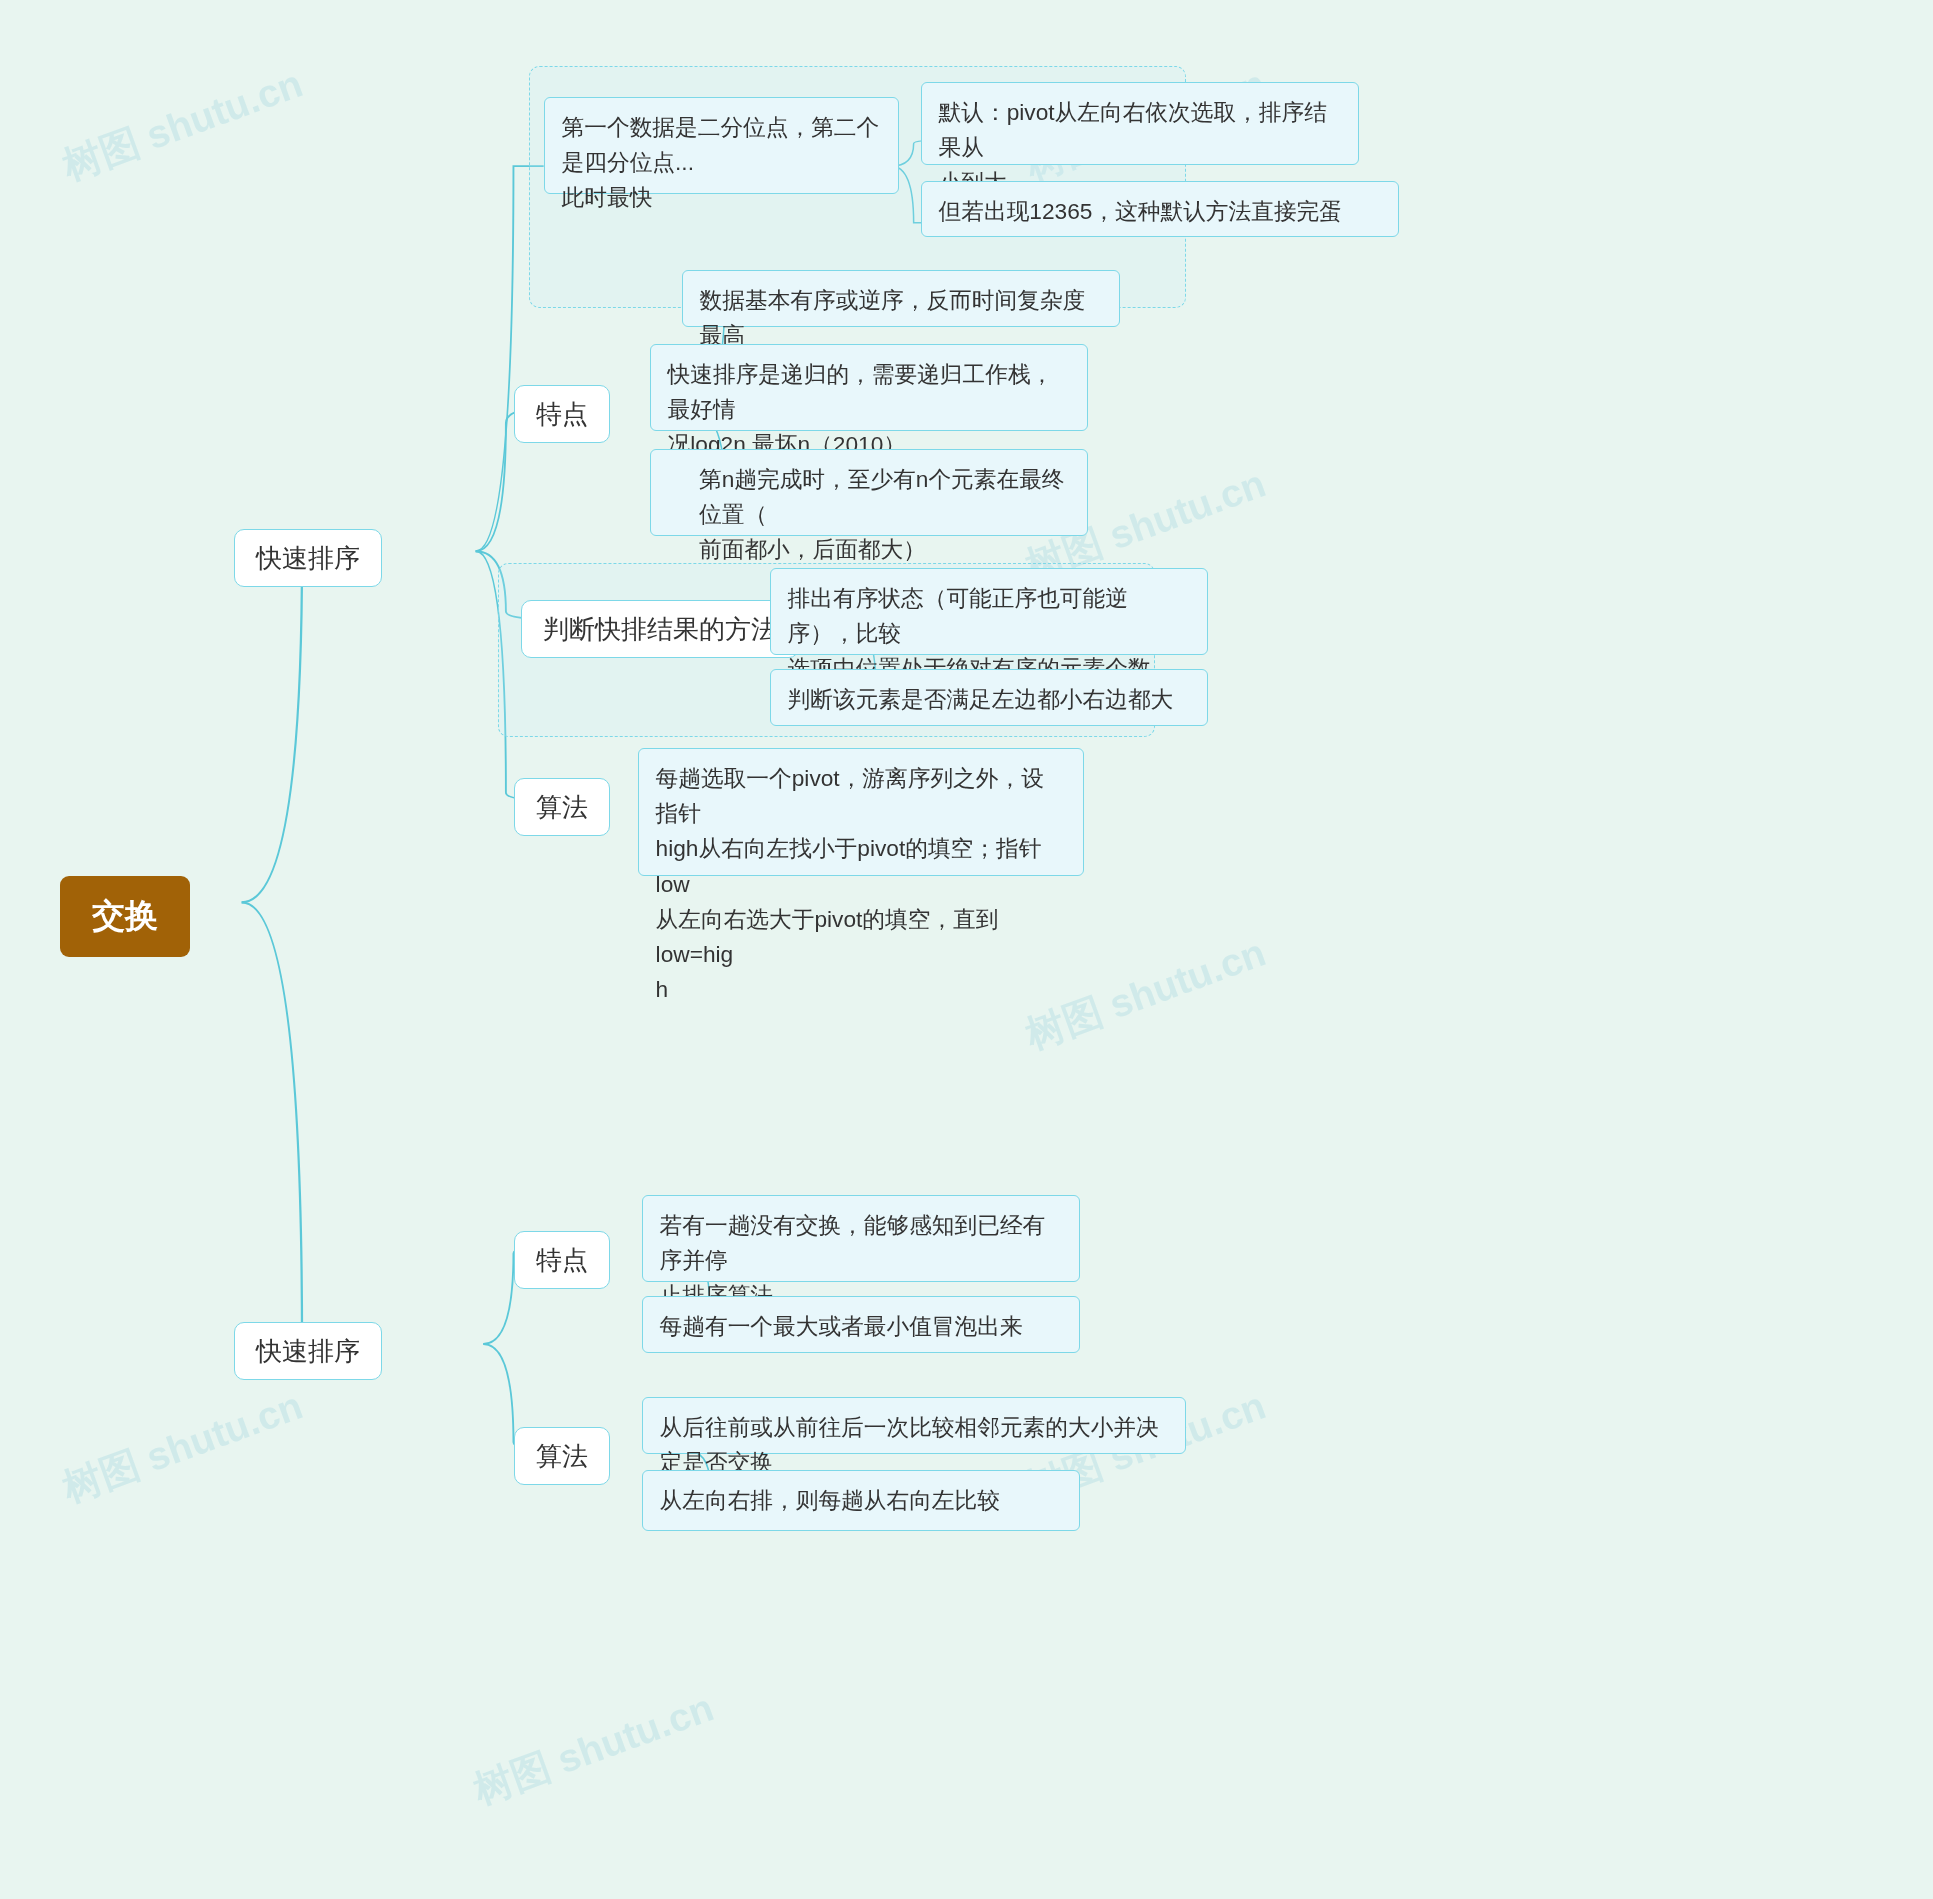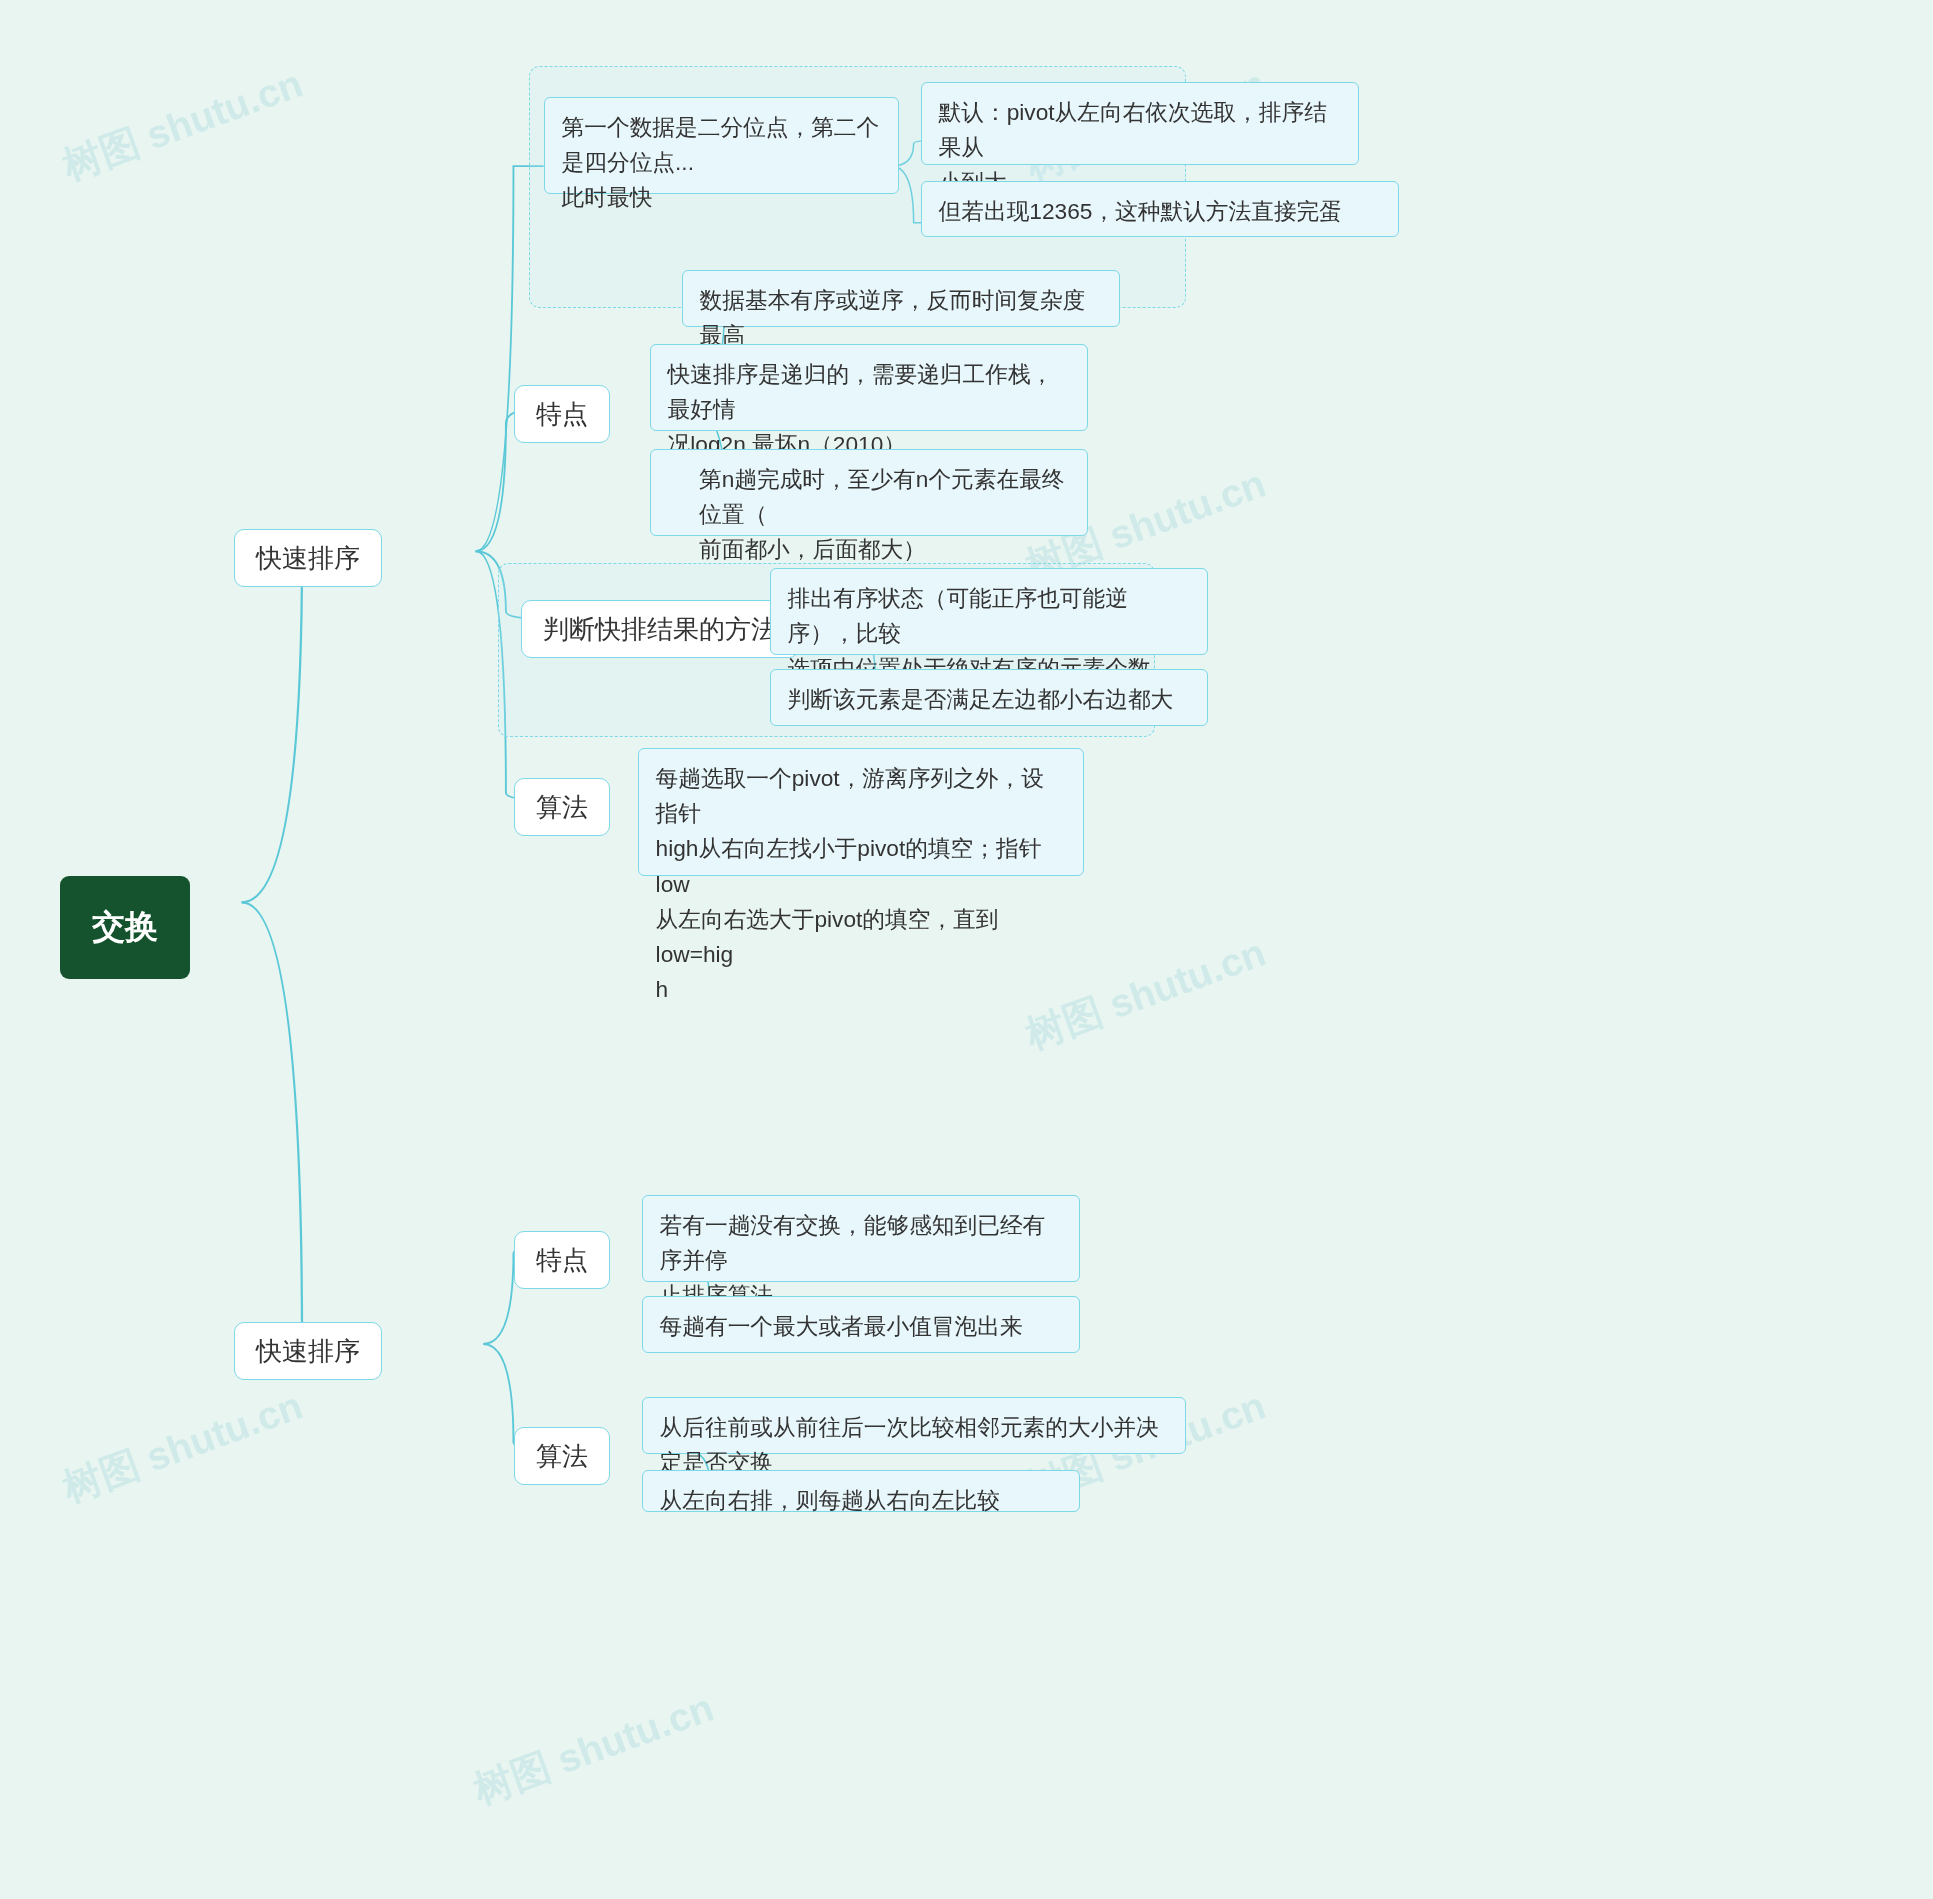--- a/index.html
+++ b/index.html
@@ -21,25 +21,25 @@
       pointer-events: none;
       user-select: none;
       white-space: nowrap;
     }
 
     
     .root-node {
       position: absolute;
       left: 60px;
       top: 876px;
-      background: #14532d;
+      background: #a16207;
       color: white;
       font-size: 33px;
       font-weight: bold;
-      padding: 29px 32px;
+      padding: 18px 32px;
       border-radius: 9px;
       z-index: 10;
     }
 
     .node-label {
       position: absolute;
       background: white;
       border-radius: 10px;
       border: 1.5px solid #7dd8e8;
       padding: 10.6px 21px;
@@ -203,16 +203,16 @@
 </div>
 
 <div class="node-label" style="top:1427px;left:514px;">
   <span>算法</span>
 </div>
 
 <div class="sub-node" style="top:1397px;left:642px;width:544px;height:57px;">
   从后往前或从前往后一次比较相邻元素的大小并决定是否交换
 </div>
 
-<div class="sub-node" style="top:1470px;left:642px;width:438px;height:42px;">
+<div class="sub-node" style="top:1470px;left:642px;width:438px;height:61px;">
   从左向右排，则每趟从右向左比较
 </div>
 
 
 </body></html>

